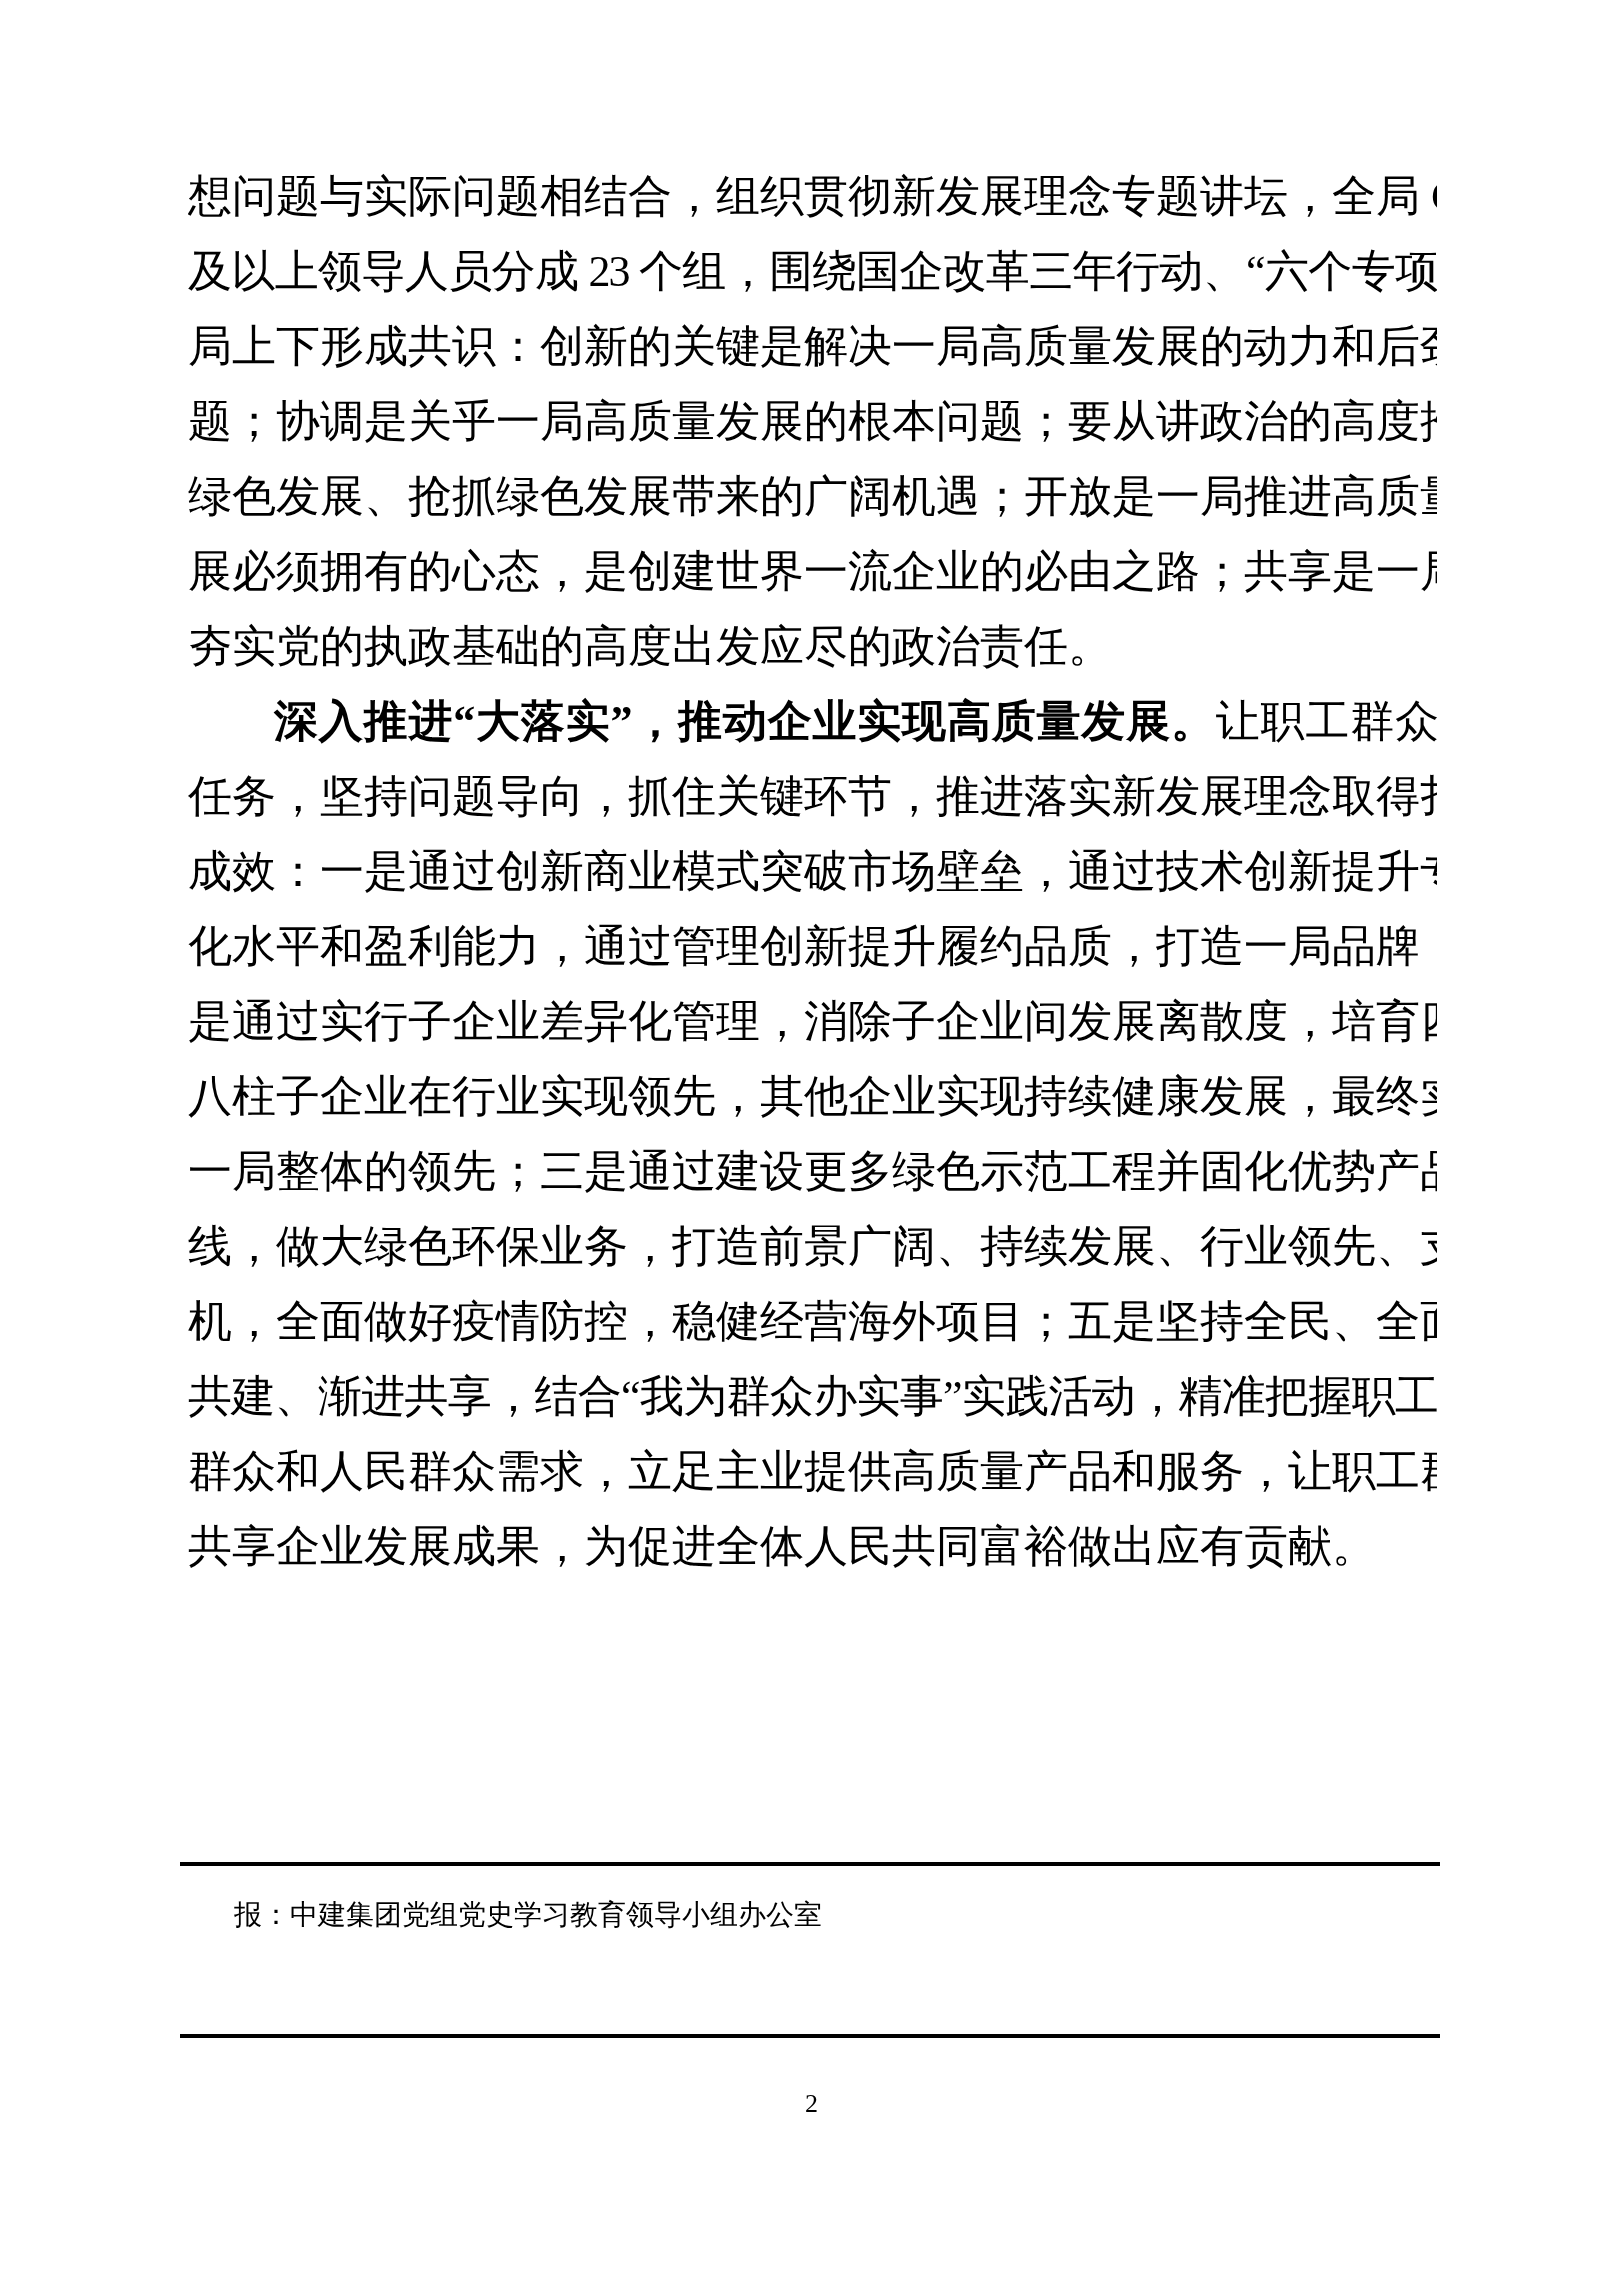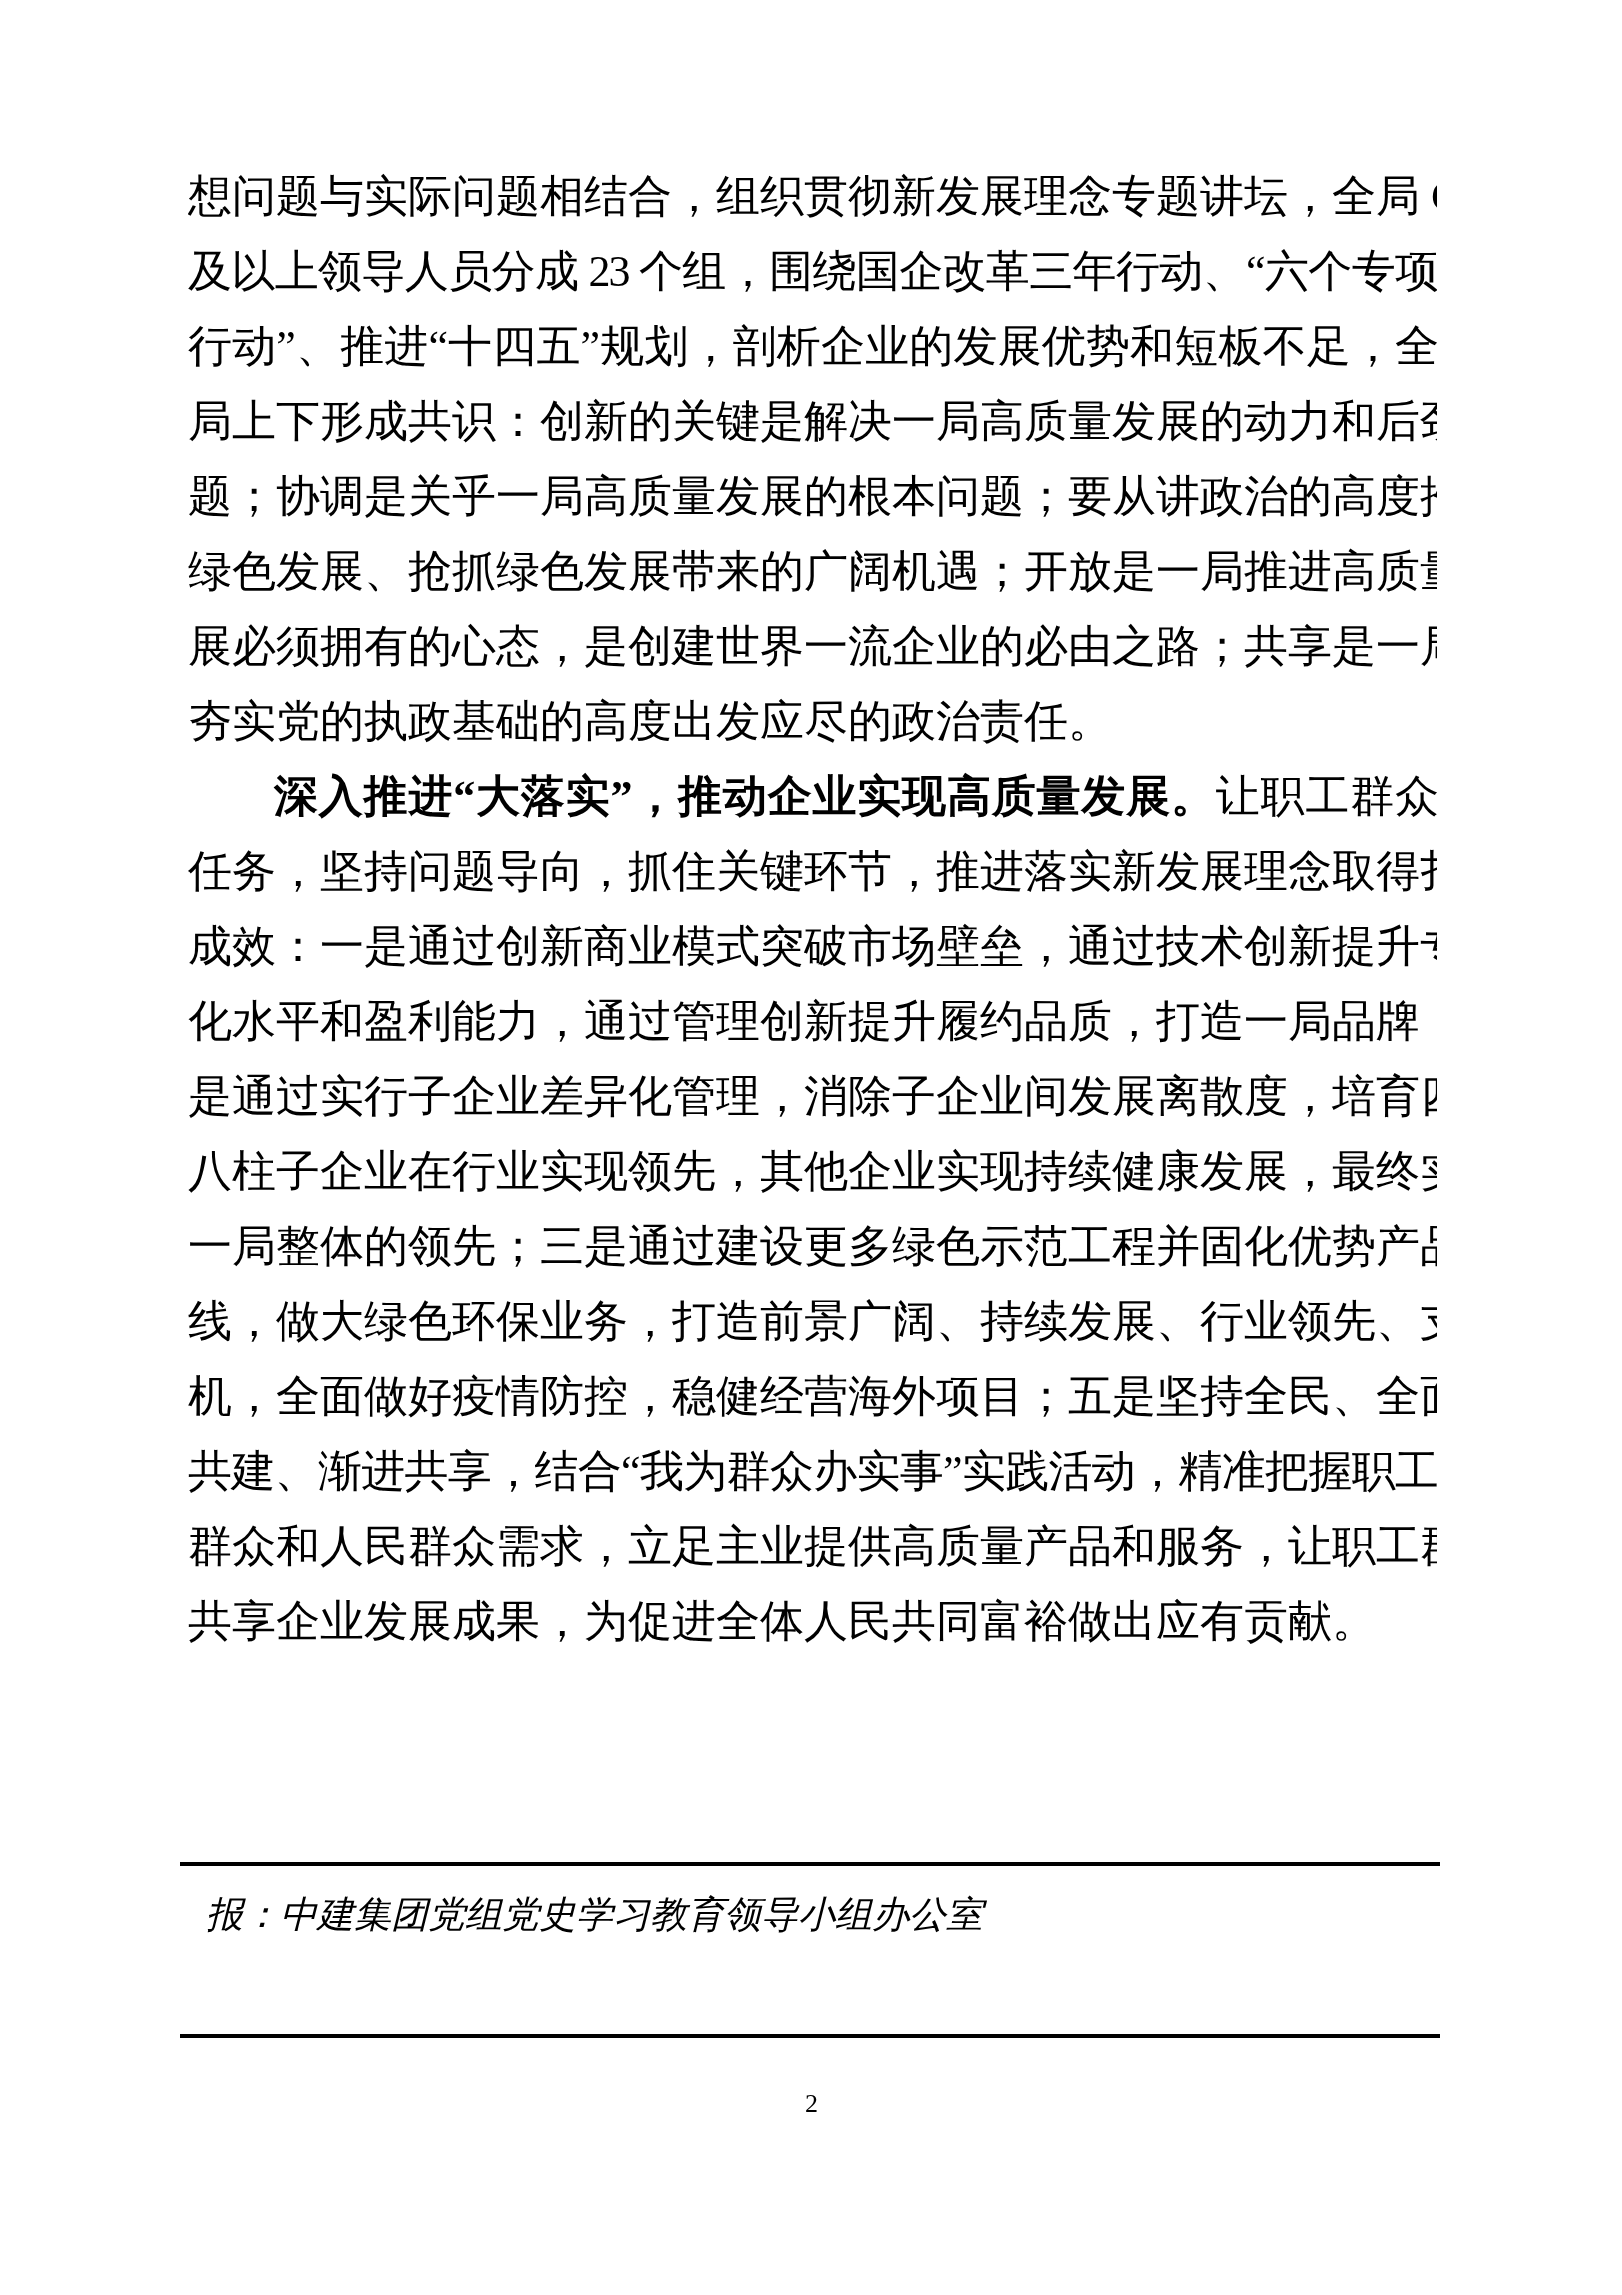--- a/index.html
+++ b/index.html
@@ -52,31 +52,30 @@
     position: absolute;
     left: 180px;
     width: 1260px;
     height: 3.9px;
     background: #000000;
   }
   .rule-top { top: 1862px; }
   .rule-bottom { top: 2034px; }
   .footer-line {
     position: absolute;
-    left: 168px;
+    left: 196px;
     width: 1260px;
     padding-left: 38px;
     box-sizing: border-box;
-    font-size: 37px;
+    font-size: 28px;
     line-height: 75px;
     height: 75px;
     white-space: nowrap;
     overflow: hidden;
     color: #000000;
-    font-style: italic;
   }
   .footer-report { top: 1877px; }
   .footer-send { top: 1952px; }
   .page-number {
     position: absolute;
     left: 0;
     top: 2089px;
     width: 1623px;
     text-align: center;
     font-size: 26px;
@@ -85,21 +84,20 @@
   }
 </style>
 </head>
 <body>
 
 <div class="page">
 
   <div class="body-text">
     <div class="bl"><span class="b"></span><span>想问题与实际问题相结合，组织贯彻新发展理念专题讲坛，全局 C 级</span></div>
     <div class="bl tight"><span class="b"></span><span>及以上领导人员分成 23 个组，围绕国企改革三年行动、“六个专项</span></div>
-    <div class="bl tight"><span class="b"></span><span>行动”、推进“十四五”规划，剖析企业的发展优势和短板不足，全</span></div>
     <div class="bl"><span class="b"></span><span>局上下形成共识：创新的关键是解决一局高质量发展的动力和后劲问</span></div>
     <div class="bl"><span class="b"></span><span>题；协调是关乎一局高质量发展的根本问题；要从讲政治的高度推进</span></div>
     <div class="bl"><span class="b"></span><span>绿色发展、抢抓绿色发展带来的广阔机遇；开放是一局推进高质量发</span></div>
     <div class="bl"><span class="b"></span><span>展必须拥有的心态，是创建世界一流企业的必由之路；共享是一局从</span></div>
     <div class="bl end"><span class="b"></span><span>夯实党的执政基础的高度出发应尽的政治责任。</span></div>
     <div class="bl ind tight"><span class="b">深入推进“大落实”，推动企业实现高质量发展。</span><span>让职工群众</span></div>
     <div class="bl"><span class="b"></span><span>任务，坚持问题导向，抓住关键环节，推进落实新发展理念取得扎实</span></div>
     <div class="bl"><span class="b"></span><span>成效：一是通过创新商业模式突破市场壁垒，通过技术创新提升专业</span></div>
     <div class="bl"><span class="b"></span><span>化水平和盈利能力，通过管理创新提升履约品质，打造一局品牌；二</span></div>
     <div class="bl"><span class="b"></span><span>是通过实行子企业差异化管理，消除子企业间发展离散度，培育四梁</span></div>

